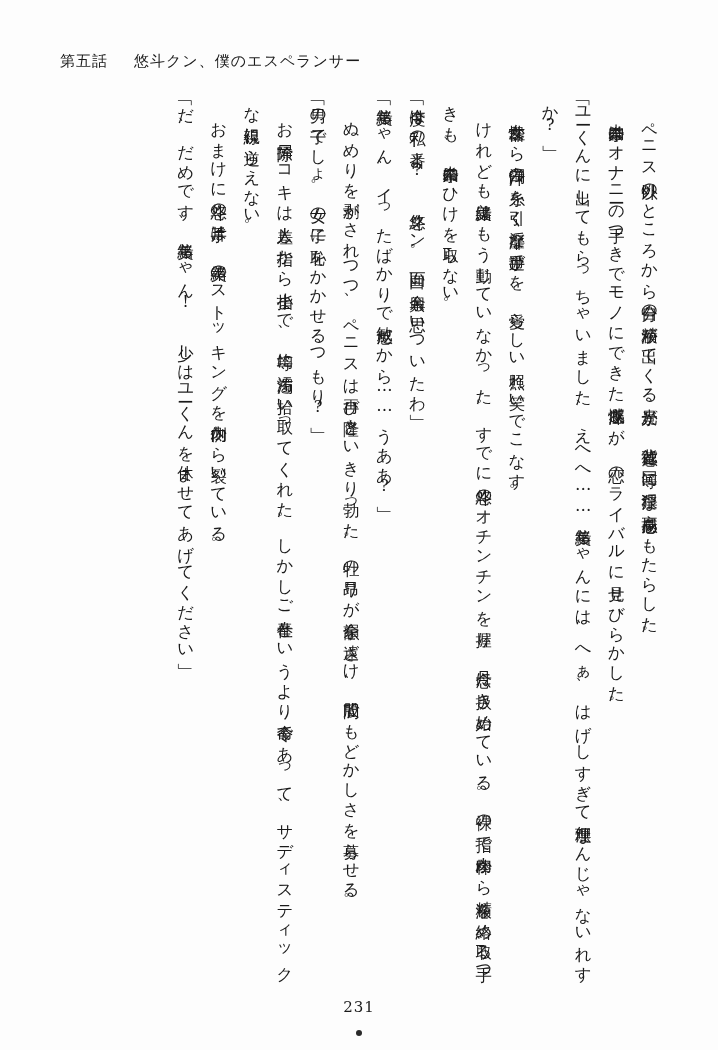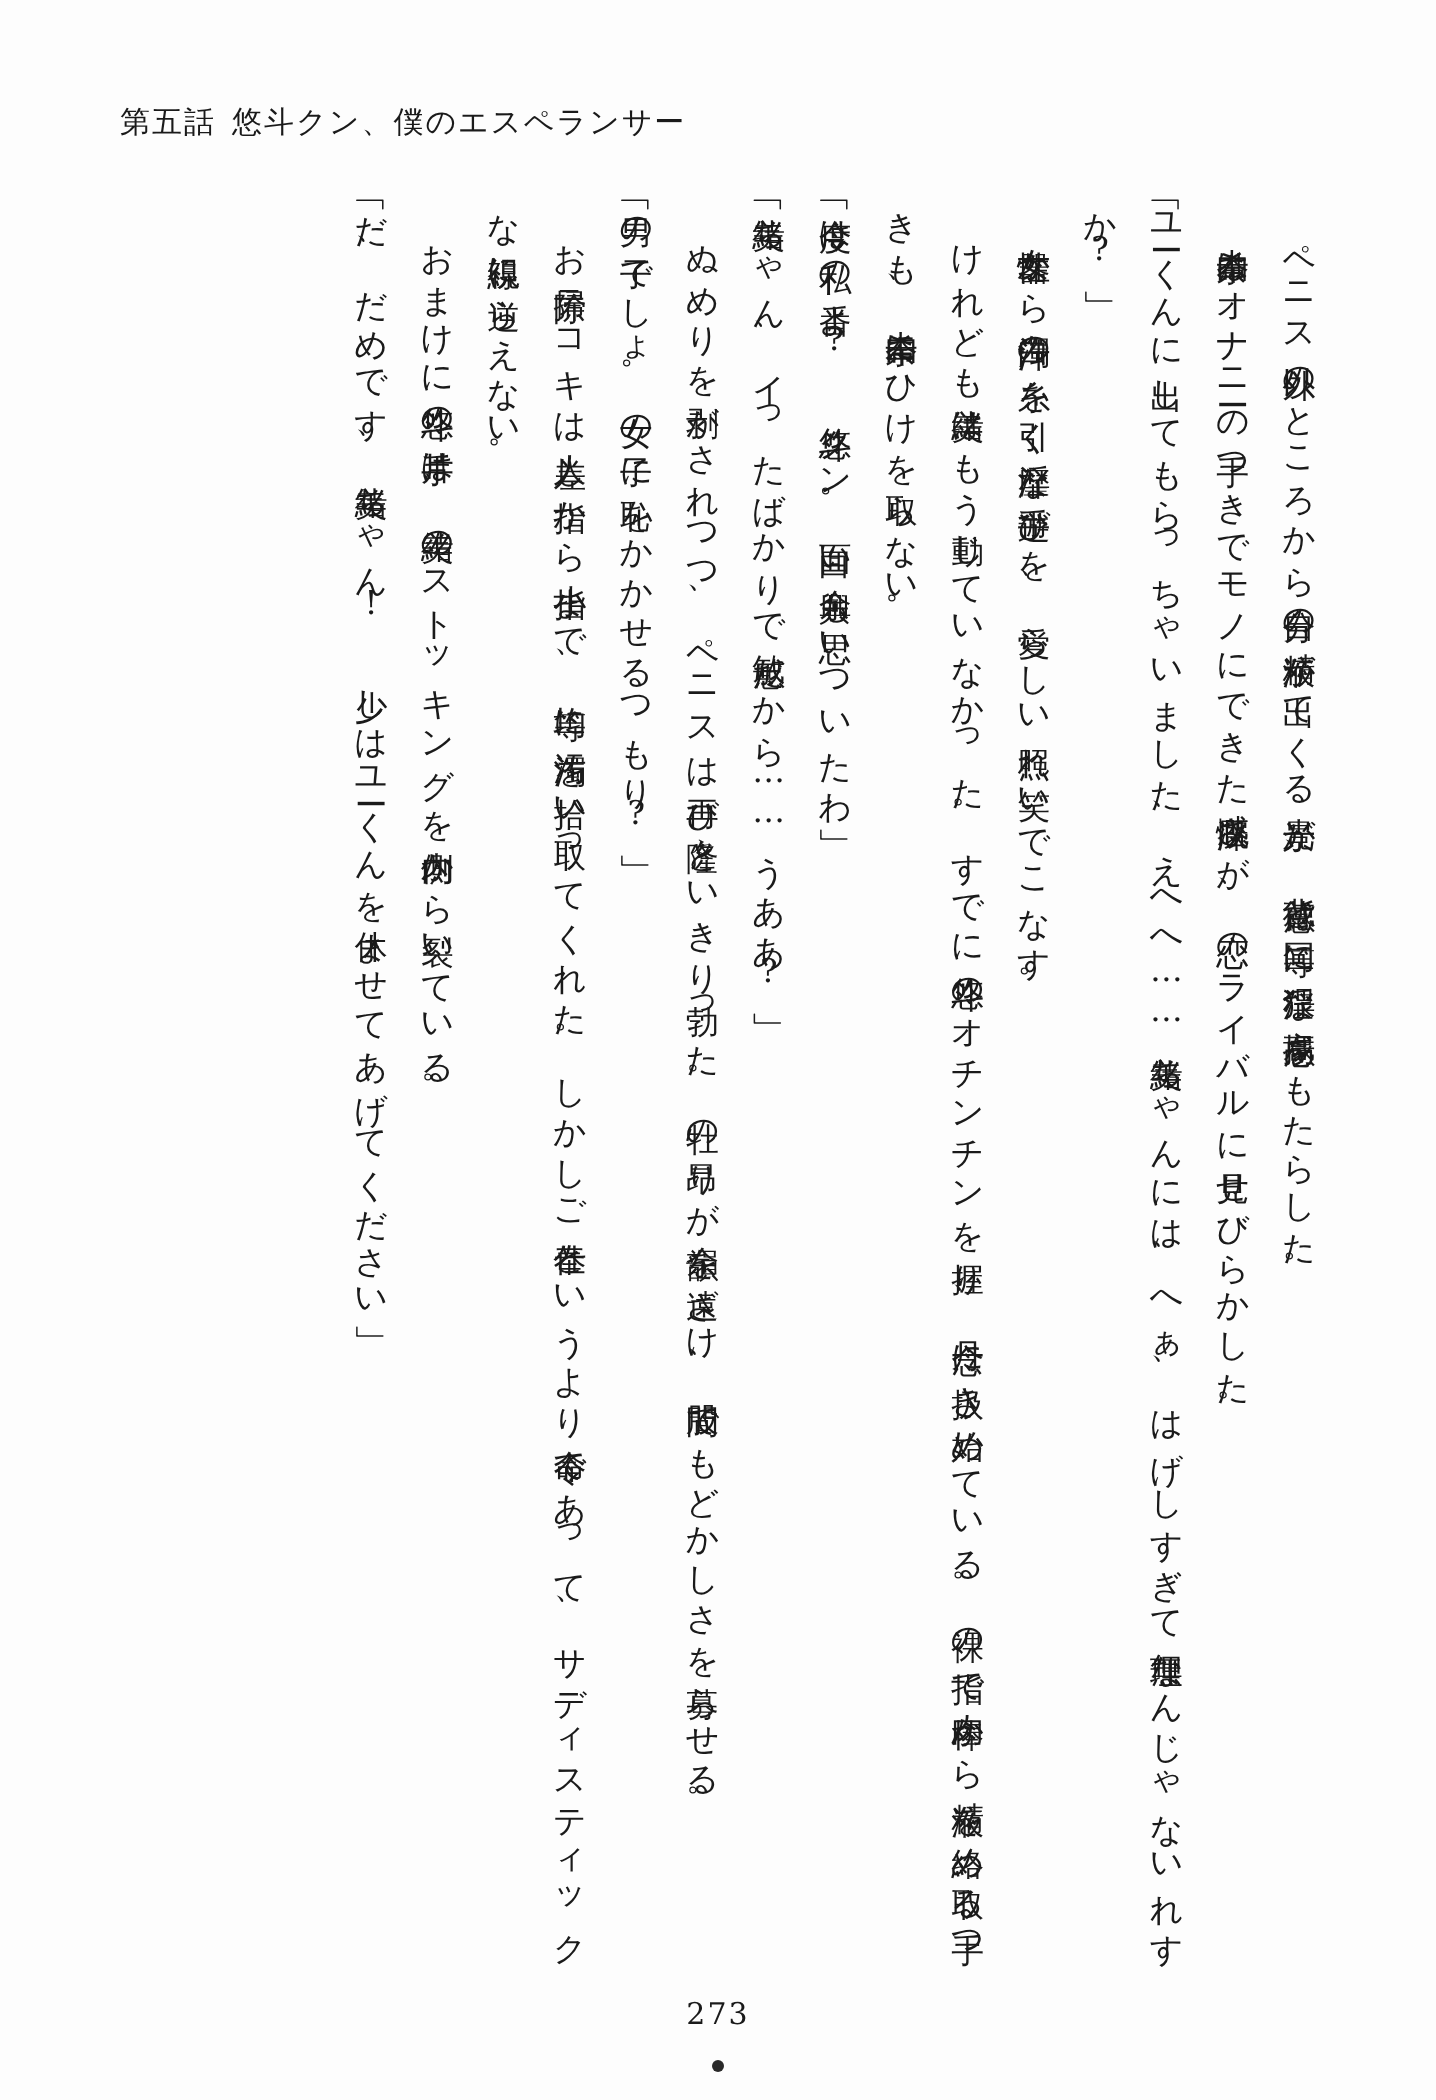--- a/index.html
+++ b/index.html
@@ -29,21 +29,21 @@
     top: 52px;
     right: 48px;
     left: 60px;
     text-align: left;
     font-size: 15px;
     letter-spacing: 1px;
     color: #1a1a1a;
     white-space: nowrap;
   }
   .running-head .chapter-no {
-    margin-right: 8px;
+    margin-right: 26px;
   }
 
   
   .body-text {
     position: absolute;
     top: 95px;
     left: 60px;
     right: 52px;
     height: 880px;
     writing-mode: vertical-rl;
@@ -105,16 +105,16 @@
     <p class="para">けれども美緒はもう動じていなかった。すでに悠斗のオチンチンを握り、丹念に扱き始めている。裸の指で肉棒から精液を絡め取る手つきも、由希奈にひけを取らない。</p>
     <p class="para no-indent">「今度は私の番よ? 悠斗クン。面白い余興も思いついたわ」</p>
     <p class="para no-indent">「美緒ちゃん、イったばかりで敏感だから……うああ?」</p>
     <p class="para">ぬめりを剥がされつつ、ペニスは再び隆々といきり勃った。牡の昂りが余韻を遠ざけ、股間でもどかしさを募らせる。</p>
     <p class="para no-indent">「男の子でしょ。女の子に恥をかかせるつもり?」</p>
     <p class="para">お掃除テコキは人差し指から小指まで、均等に汚濁を拾い取ってくれた。しかしご奉仕というより命令であって、サディスティックな視線に逆らえない。</p>
     <p class="para">おまけに悠斗の片手は、美緒のストッキングを内側から裂いている。</p>
     <p class="para no-indent">「だ、だめです、美緒ちゃん! 少しはユーくんを休ませてあげてください」</p>
   </div>
 
-  <div class="folio">273</div>
+  <div class="folio">231</div>
   <div class="binding-dot"></div>
 
 </div>
 
 </body></html>

